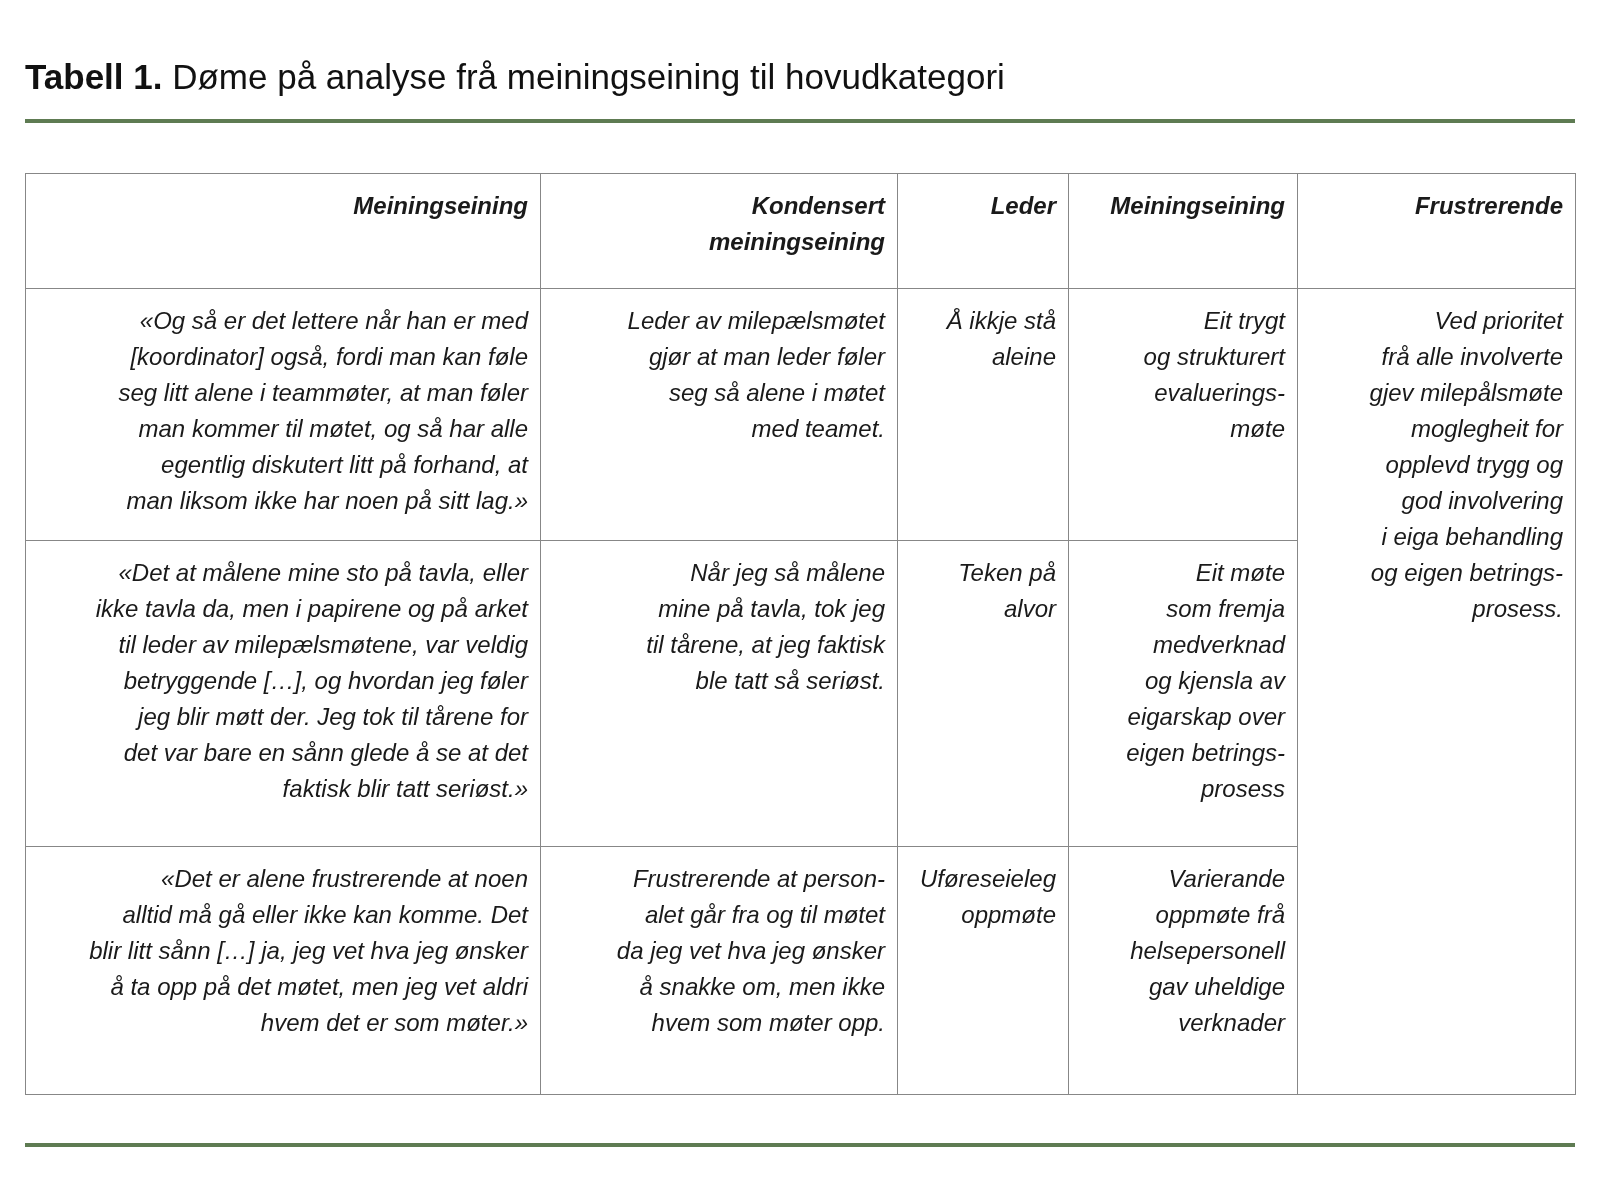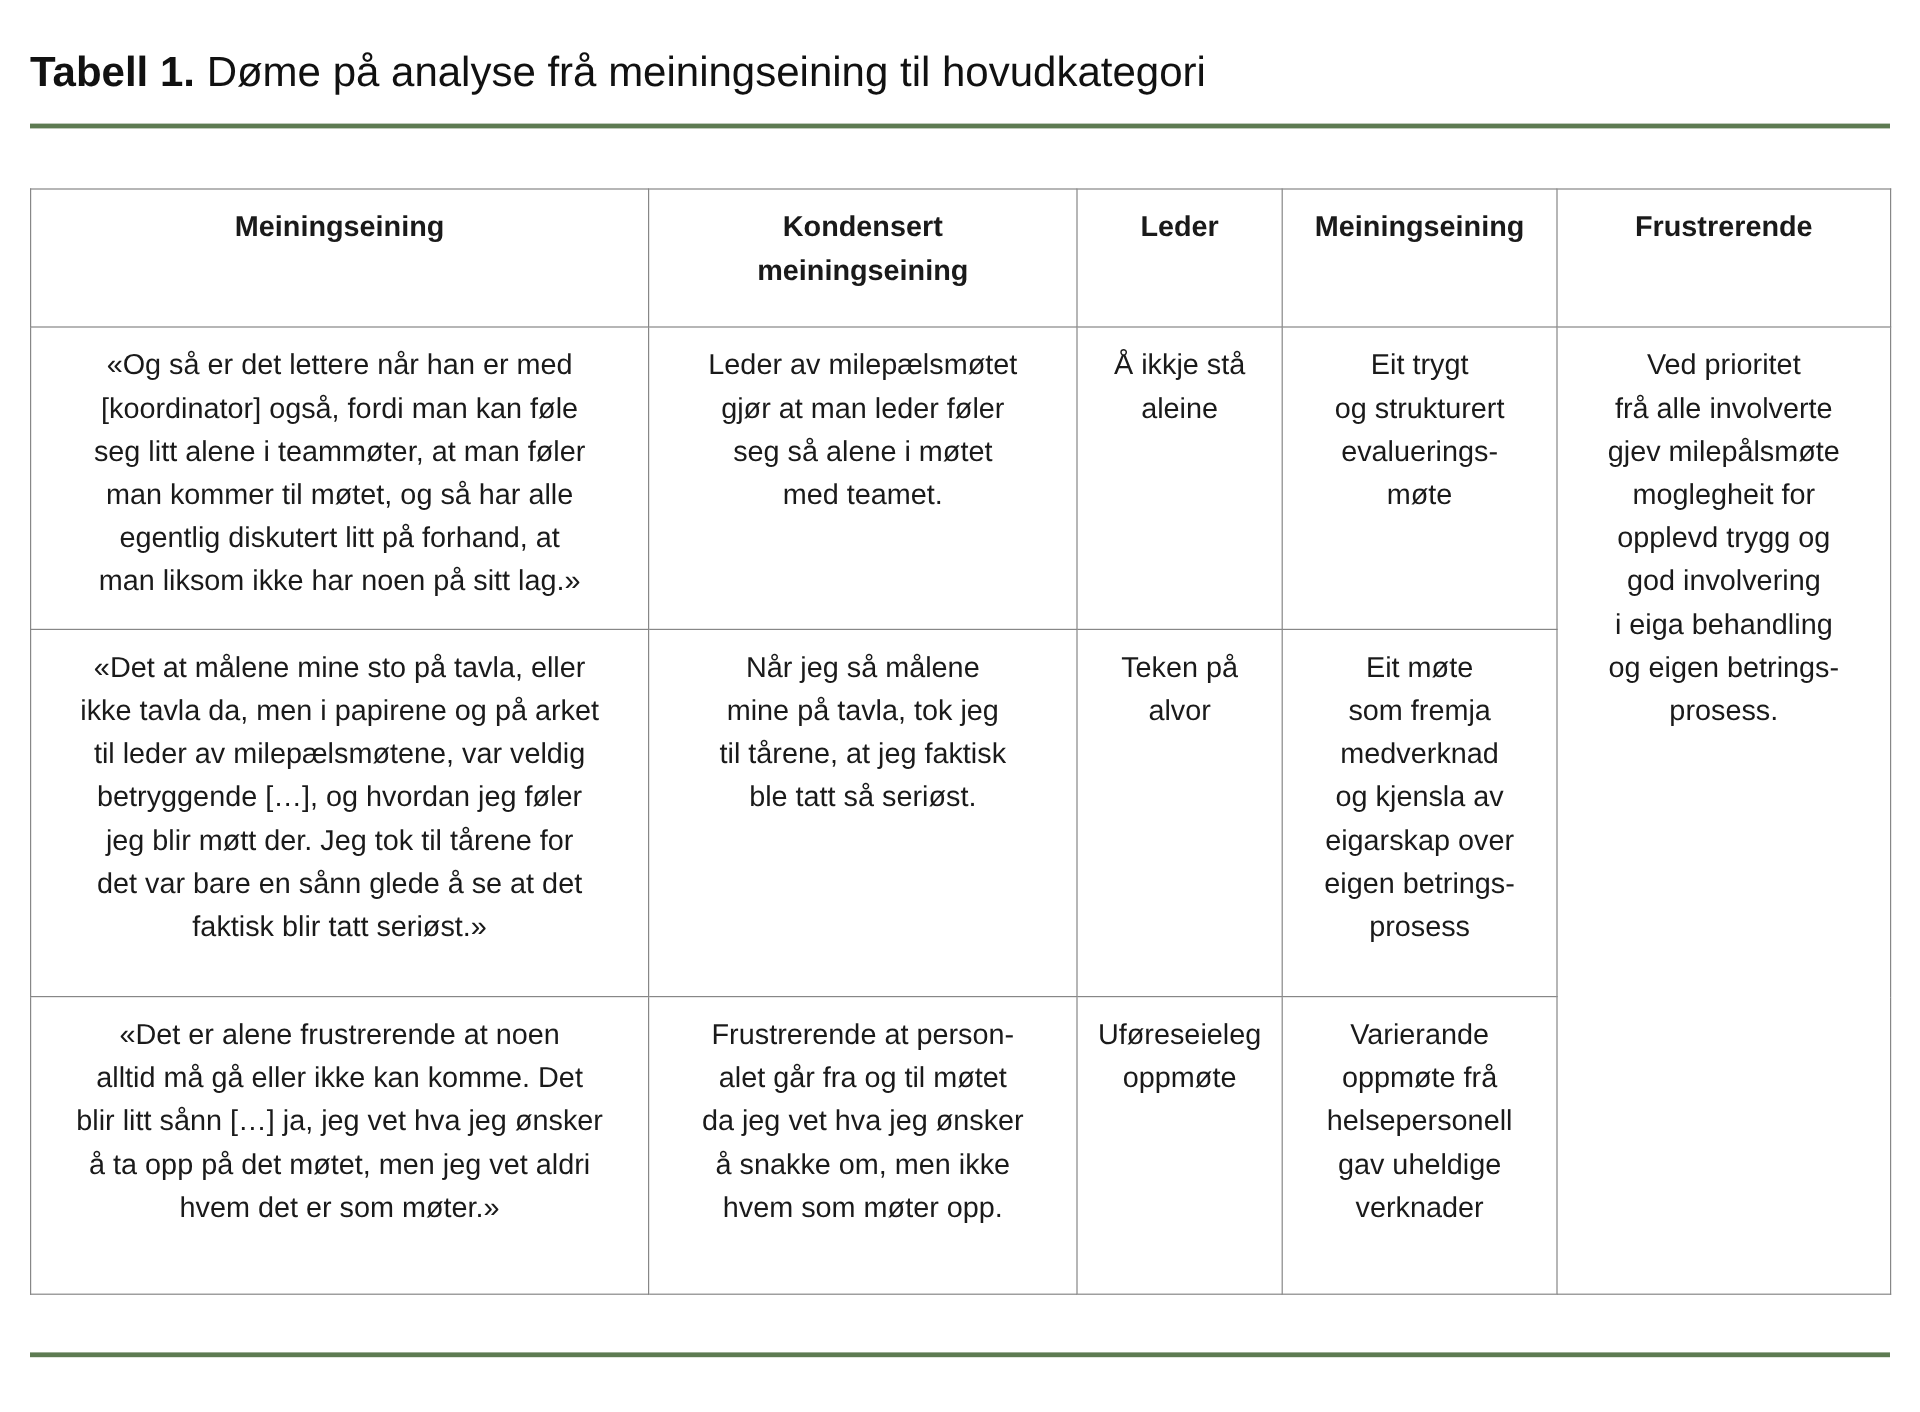--- a/index.html
+++ b/index.html
@@ -12,21 +12,21 @@
     font-family: "Liberation Sans", sans-serif;
     color: #1a1a1a;
   }
   .page {
     position: relative;
     width: 1550px;
     margin: 0 auto 0 25px;
   }
   .caption {
     margin: 0;
-    padding-top: 40px;
+    padding-top: 56px;
     font-size: 35px;
     font-weight: normal;
     line-height: 1.2;
     color: #111111;
   }
   .caption .caption-label {
     font-weight: bold;
   }
   .rule {
     width: 1550px;
@@ -38,26 +38,27 @@
   table.analysis {
     margin-top: 50px;
     width: 1550px;
     border-collapse: collapse;
     table-layout: fixed;
   }
   table.analysis th,
   table.analysis td {
     border: 1px solid #878787;
     vertical-align: top;
-    text-align: center;
+    text-align: right;
     padding: 14px 12px 14px 12px;
     font-size: 24px;
     line-height: 36px;
     white-space: pre-line;
     overflow: hidden;
+    font-style: italic;
   }
   table.analysis th {
     font-weight: bold;
   }
   tr.r-head { height: 115px; }
   tr.r1 { height: 252px; }
   tr.r2 { height: 306px; }
   tr.r3 { height: 248px; }
   td.span-cell {
     vertical-align: middle;

